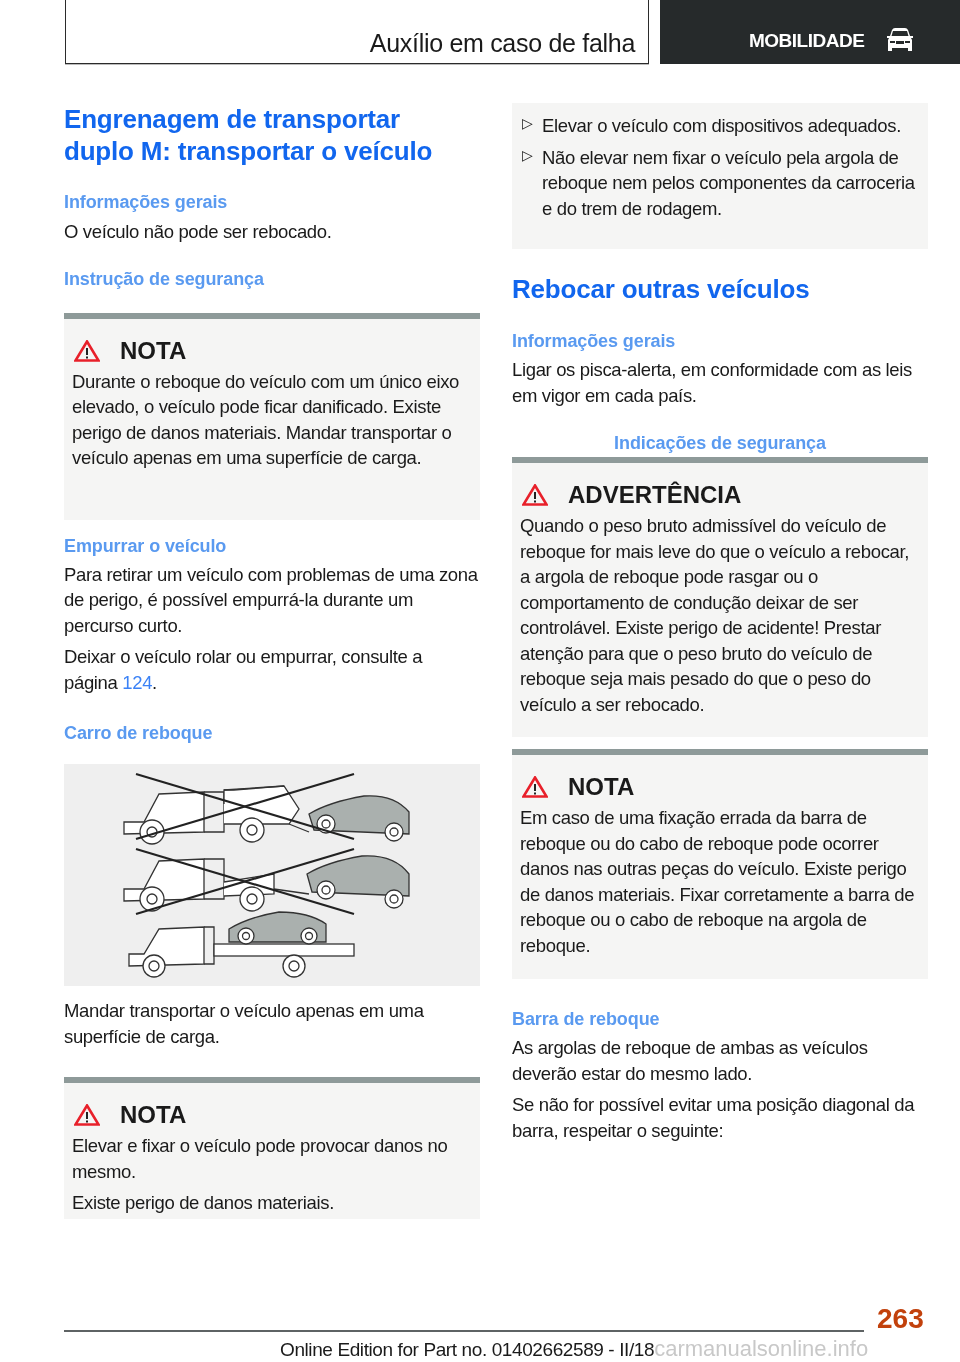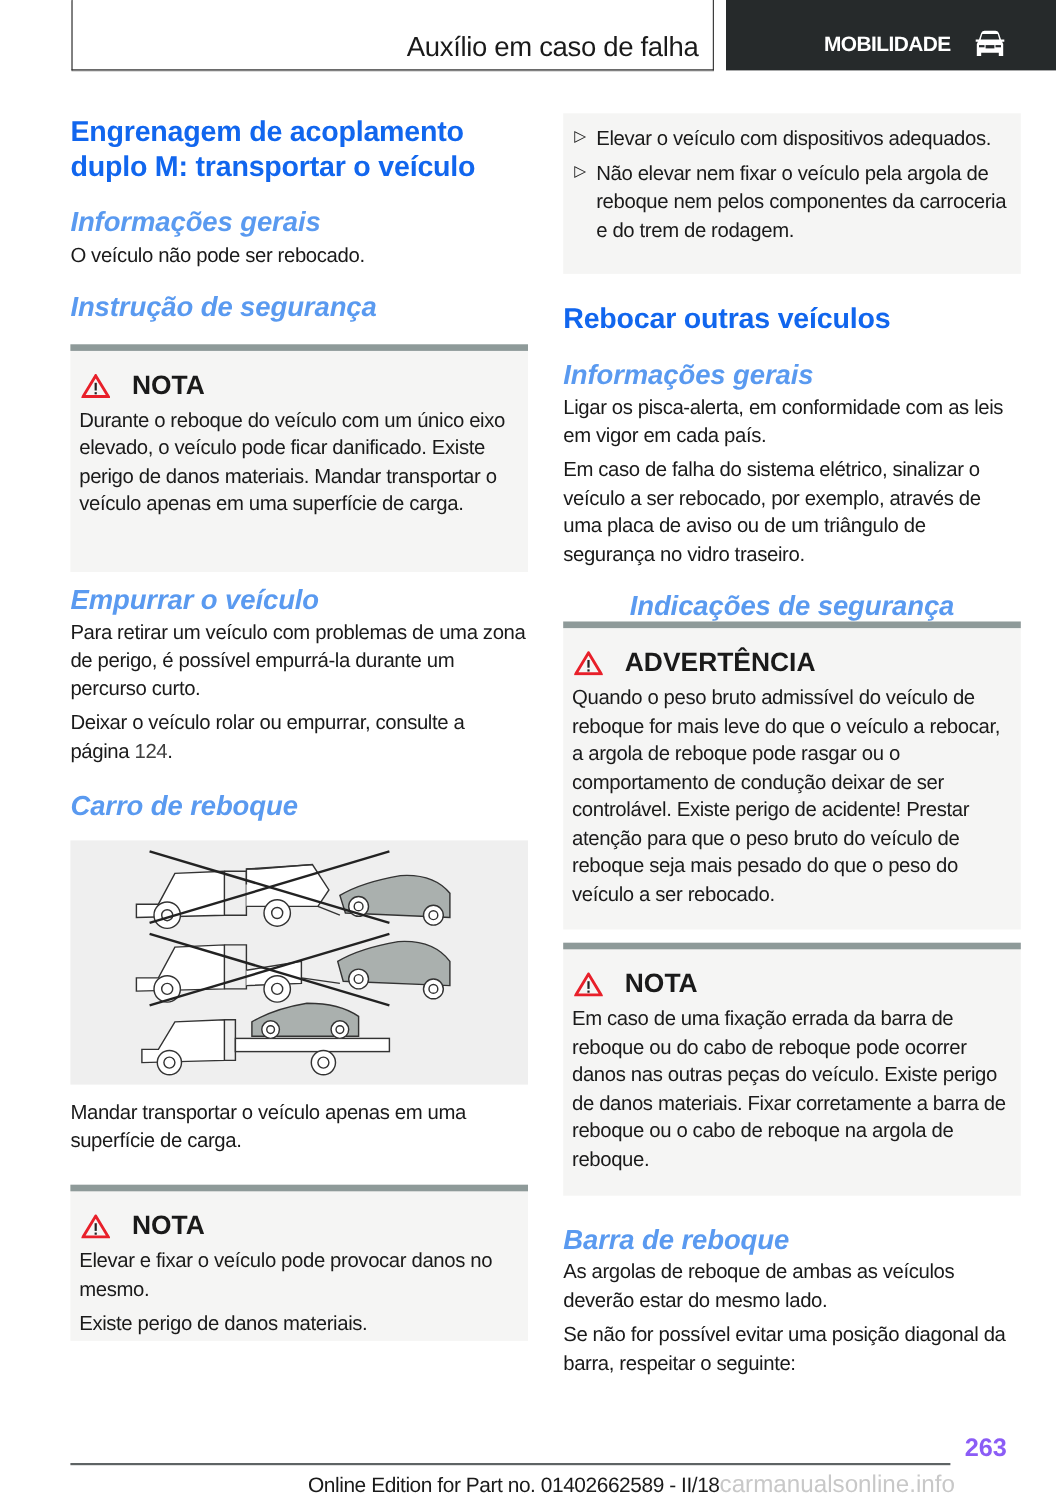--- a/index.html
+++ b/index.html
@@ -24,36 +24,36 @@
     position: absolute; left: 89px; top: 30px; font-size: 19px; font-weight: bold; color: #ffffff;
     letter-spacing: -0.5px;
   }
   .car-icon { position: absolute; left: 225px; top: 27px; width: 30px; height: 26px; }
 
   .col { position: absolute; width: 416px; }
   .col-l { left: 64px; }
   .col-r { left: 512px; }
 
   .h1 { color: #1166ee; font-weight: bold; font-size: 26px; line-height: 32px; letter-spacing: -0.2px; }
-  .h2 { color: #5a9af0; font-weight: bold; font-size: 25px; line-height: 28px; letter-spacing: -0.1px; font-style: italic; }
+  .h2 { color: #5a9af0; font-weight: bold; font-size: 18px; line-height: 28px; letter-spacing: -0.1px; }
   .p { font-size: 18.5px; line-height: 25.5px; color: #1a1a1a; letter-spacing: -0.35px; }
-  .link { color: #404040; }
+  .link { color: #3b82f6; }
 
   .box { background: #f5f5f4; border-top: 6px solid #8e9a99; padding: 20px 8px 16px 8px; }
   .box.nobar { border-top: none; padding-top: 10px; }
   .box-title { display: flex; align-items: center; font-weight: bold; font-size: 24px; line-height: 24px; margin-bottom: 6px; padding-left: 2px; }
   .warn-icon { width: 26px; height: 22px; margin-right: 20px; }
 
   .bullet { display: flex; }
   .bullet .mk { width: 30px; flex: 0 0 30px; font-size: 14px; color: #222; padding-top: 2px; padding-left: 10px; }
 
   .illus { background: #efefef; height: 222px; position: relative; }
 
   .footer-line { position: absolute; left: 64px; top: 1330px; width: 800px; height: 2px; background: #5e6364; }
-  .page-num { position: absolute; left: 877px; top: 1303px; font-size: 23px; font-weight: bold; color: #8b5cf6; }
+  .page-num { position: absolute; left: 877px; top: 1303px; font-size: 28px; font-weight: bold; color: #c2410c; }
   .footer-txt { position: absolute; left: 280px; top: 1336px; font-size: 19px; color: #1a1a1a; letter-spacing: -0.4px; white-space: nowrap; }
   .footer-wm { color: #c8c8c8; font-size: 22px; letter-spacing: 0; }
 </style>
 </head>
 <body>
 
 <div class="hdr-left">
   <span class="txt">Auxílio em caso de falha</span>
 </div>
 <div class="hdr-right">
@@ -62,21 +62,21 @@
     <path d="M7 3 Q8 1 10 1 L20 1 Q22 1 23 3 L25 9 L28 9 L28 11 L26 11 L27 13 L27 24 L23 24 L23 21 L7 21 L7 24 L3 24 L3 13 L4 11 L2 11 L2 9 L5 9 Z" fill="#ffffff"></path>
     <path d="M8 4 L22 4 L23.5 9 L6.5 9 Z" fill="#262a2b"></path>
     <rect x="5" y="14" width="5" height="2" fill="#262a2b"></rect>
     <rect x="20" y="14" width="5" height="2" fill="#262a2b"></rect>
     <rect x="11" y="14" width="8" height="3" fill="#262a2b"></rect>
   </svg>
 </div>
 
 <div class="col col-l" style="top:103px;">
   <div class="h1">
-    <div>Engrenagem de acoplamento</div>
+    <div>Engrenagem de transportar</div>
     <div>duplo M: transportar o veículo</div>
   </div>
 
   <div class="h2" style="margin-top:21px;">Informações gerais</div>
   <div class="p" style="margin-top:3px;">O veículo não pode ser rebocado.</div>
 
   <div class="h2" style="margin-top:20px;">Instrução de segurança</div>
 
   <div class="box" style="margin-top:20px; height:207px;">
     <div class="box-title">
@@ -176,21 +176,20 @@
     <div class="bullet" style="margin-top:6px;">
       <span class="mk">▷</span>
       <span class="p">Não elevar nem fixar o veículo pela argola de reboque nem pelos componentes da carroceria e do trem de rodagem.</span>
     </div>
   </div>
 
   <div class="h1" style="margin-top:24px;">Rebocar outras veículos</div>
 
   <div class="h2" style="margin-top:22px;">Informações gerais</div>
   <div class="p" style="margin-top:2px;">Ligar os pisca-alerta, em conformidade com as leis em vigor em cada país.</div>
-  <div class="p" style="margin-top:6px;">Em caso de falha do sistema elétrico, sinalizar o veículo a ser rebocado, por exemplo, através de uma placa de aviso ou de um triângulo de segurança no vidro traseiro.</div>
 
   <div class="h2" style="margin-top:21px;text-align:center;">Indicações de segurança</div>
 
   <div class="box" style="height:280px;">
     <div class="box-title">
       <svg class="warn-icon" viewBox="0 0 26 22">
         <path d="M13 1.5 L24.5 20.5 L1.5 20.5 Z" fill="none" stroke="#e8202a" stroke-width="2.6"></path>
         <rect x="12" y="8" width="2" height="7" fill="#222"></rect>
         <rect x="12" y="16.5" width="2" height="2" fill="#222"></rect>
       </svg>

